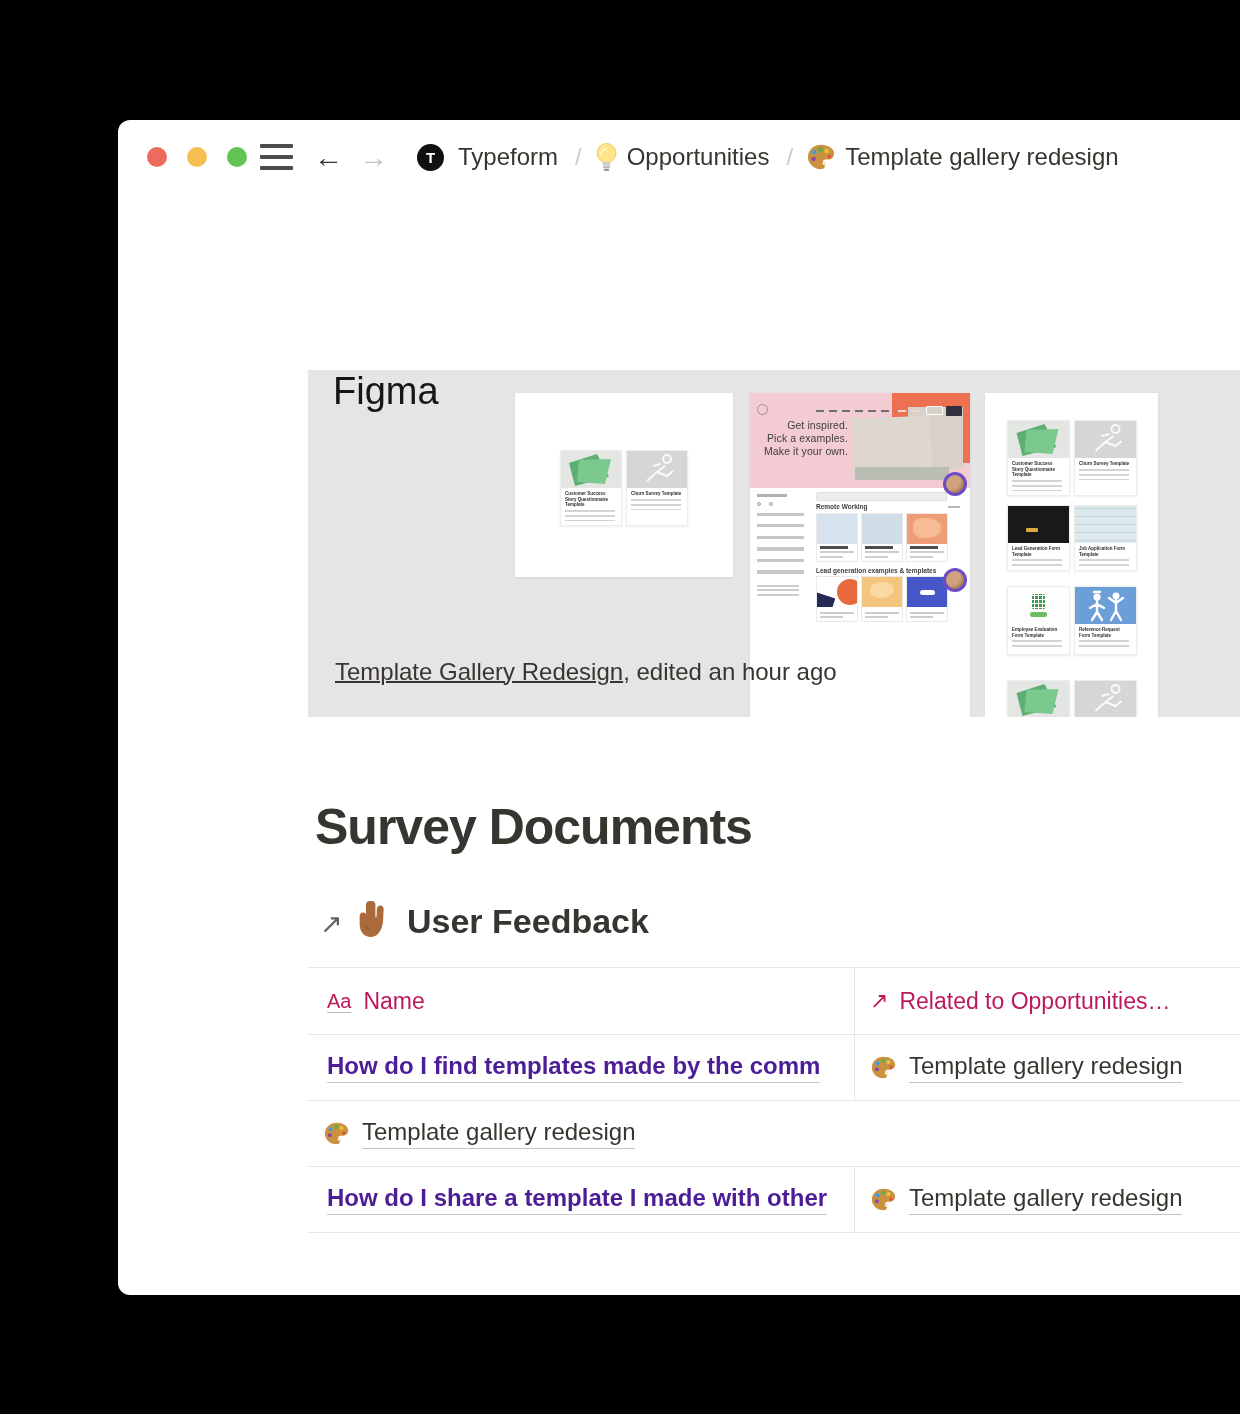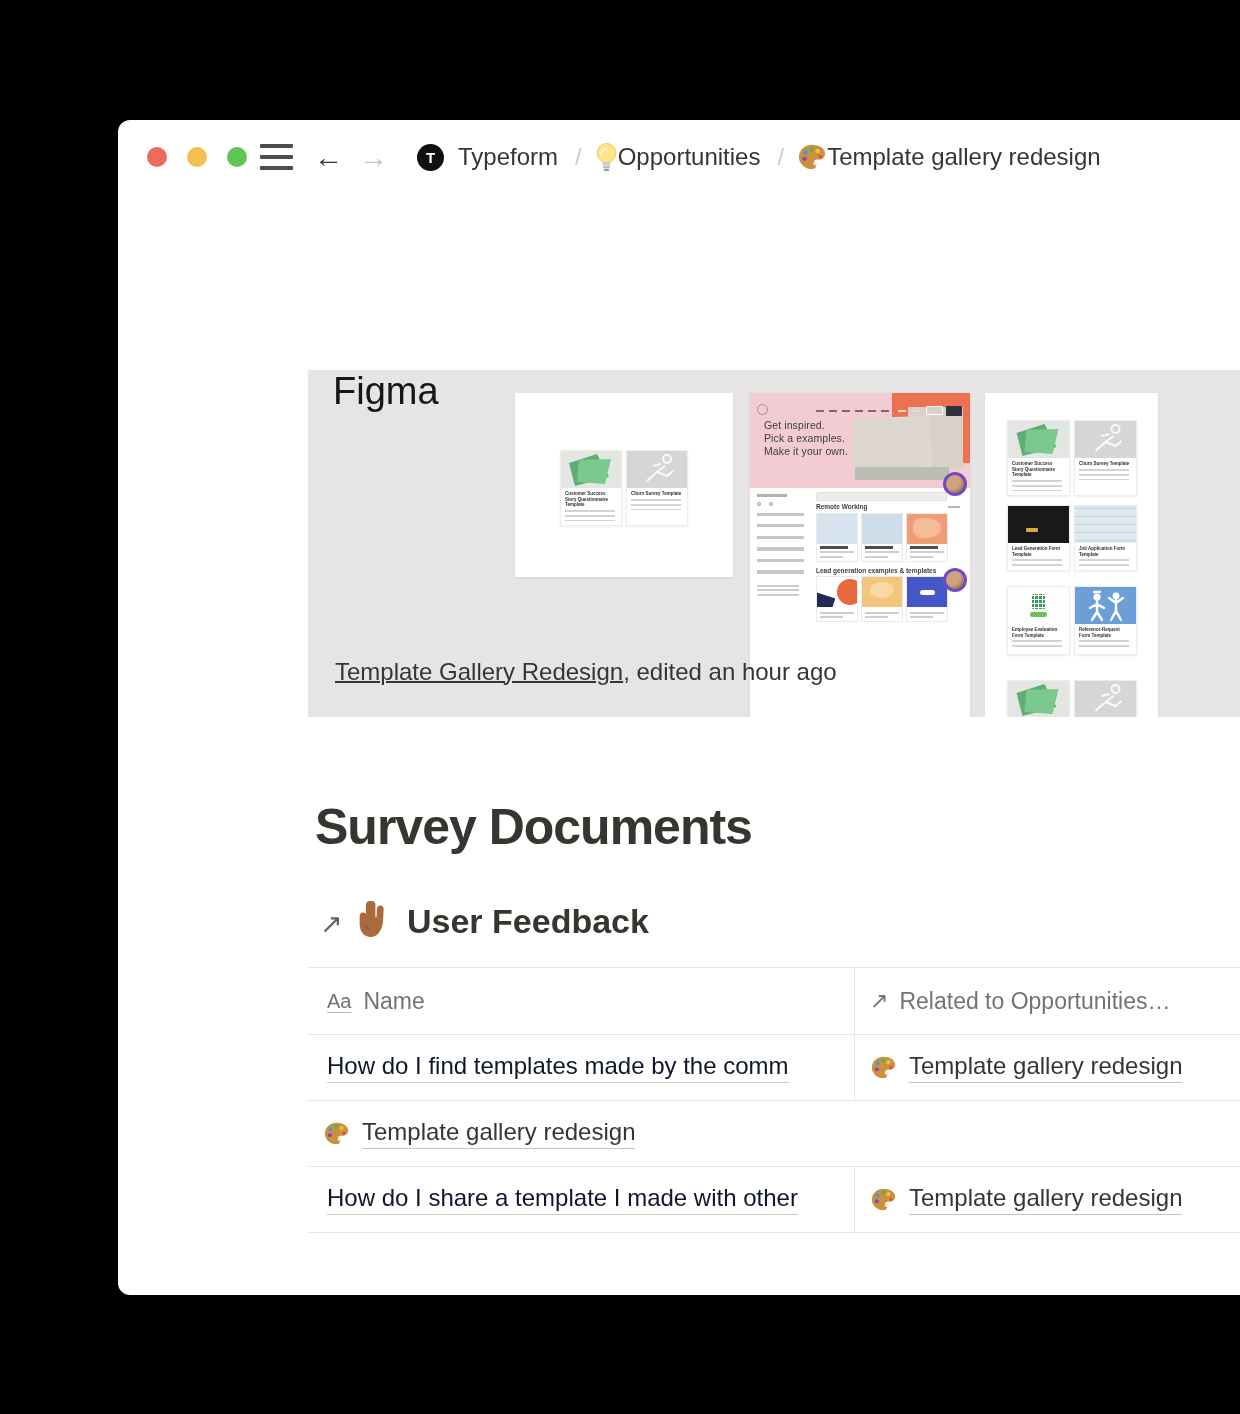--- a/index.html
+++ b/index.html
@@ -21,21 +21,21 @@
             display:flex; align-items:center; white-space:nowrap; overflow:hidden;
             font-size:24px; color:#37352f; }
   .arrow-back { font-size:29px; color:#37352f; }
   .arrow-fwd  { font-size:29px; color:#c6c4c1; margin-left:16px; }
   .tlogo { width:27px; height:27px; border-radius:50%; background:#101010; color:#fff;
            font-size:15px; font-weight:700; display:flex; align-items:center; justify-content:center;
            margin-left:29px; }
   .crumb { margin-left:14px; }
   .crumb-sep { color:#cfcdca; margin-left:17px; }
   .crumb-ic { margin-left:13px; display:flex; align-items:center; }
-  .crumb-label { }
+  .crumb-label { margin-left:9px; }
 
   
   .h1 { position:absolute; left:197px; font-size:50px; font-weight:700; color:#37352f; letter-spacing:-1px; }
 
   
   .embed { position:absolute; left:190px; top:250px; width:932px; height:347px;
            background:#e6e4e5; overflow:hidden; }
   .figma-logo { position:absolute; left:25px; top:0; font-size:38px; font-weight:500;
                 color:#161616; letter-spacing:0; }
   .frame { position:absolute; background:#fff; box-shadow:0 1px 3px rgba(0,0,0,.07); overflow:hidden; }
@@ -75,21 +75,21 @@
   .f2-shot2 { position:absolute; left:158px; top:14px; width:55px; height:62px; background:#d7d1c9; }
   .f2-shot1 { position:absolute; left:103px; top:24px; width:78px; height:56px; background:#ddd7d0; transform:rotate(-2deg); }
   .f2-strip { position:absolute; left:105px; top:74px; width:94px; height:13px; background:#aeb9ac; opacity:.8;}
   .f2-logo { position:absolute; left:7px; top:11px; width:11px; height:11px; border:1px solid #9b8f93; border-radius:50%;}
   .f2-navdash { position:absolute; top:17px; width:8px; height:2px; background:#6f6e74; }
   .f2-navdash.lt { background:#f5d6cb; }
   .f2-btn-outline { position:absolute; left:176px; top:13px; width:17px; height:9px; border:1px solid #fff; border-radius:1px;}
   .f2-btn-dark { position:absolute; left:196px; top:13px; width:16px; height:10px; background:#31303f; border-radius:1px;}
   .f2-headline { position:absolute; left:14px; top:26px; font-size:10.5px; line-height:13px;
                  color:#3f3e3d; font-weight:500; letter-spacing:.1px;}
-  .f2-headline span{ display:block; }
+  .f2-headline span{ display:block;text-align:right; }
   .f2-search { position:absolute; left:66px; top:99px; width:131px; height:9px; background:#efedeb;
                border:1px solid #e2e0dd; border-radius:2px; }
   .f2-sidebar { position:absolute; left:7px; top:101px; width:50px; }
   .f2-side-label { width:30px; height:3px; background:#b3b1ae; }
   .f2-side-radios { margin-top:5px; display:flex; gap:8px; }
   .f2-side-radios i { display:block; width:4px; height:4px; border-radius:50%; border:1px solid #9a9895;}
   .f2-side-lines { margin-top:7px; width:47px; height:66px;
                    background:repeating-linear-gradient(#c8c6c3 0 3px, transparent 3px 11.5px);}
   .f2-side-para { margin-top:6px; width:42px; height:12px;
                   background:repeating-linear-gradient(#cfcdca 0 2px, transparent 2px 4.5px);}
@@ -116,28 +116,28 @@
             border:3px solid #6e4dc4; background:radial-gradient(circle at 35% 35%, #cfa47c 0 45%, #7d5334 100%); }
 
   
   .db-arrow { position:absolute; left:202px; top:788px; font-size:27px; color:#63625f; }
   .db-finger { position:absolute; left:240px; top:779px; }
   .db-title { position:absolute; left:289px; top:782px; font-size:34px; font-weight:700; color:#37352f; cursor:pointer;}
 
   
   .table { position:absolute; left:190px; top:847px; width:932px; }
   .trow { display:flex; border-bottom:1px solid #e7e6e4; }
-  .trow.head { border-top:1px solid #e7e6e4; height:68px; color:#737373; font-size:23px; }
+  .trow.head { border-top:1px solid #e7e6e4; height:68px; color:#be185d; font-size:23px; }
   .trow.body { height:66px; }
   .tcell { display:flex; align-items:center; overflow:hidden; white-space:nowrap; }
   .col1 { width:547px; flex:none; padding-left:19px; border-right:1px solid #e7e6e4; }
   .col2 { flex:1; padding-left:15px; }
   .aa-ic { font-size:20px; border-bottom:1.5px solid #b9b7b4; line-height:22px; margin-right:12px; }
   .ne-ic { font-size:22px; margin-right:11px; }
-  .name-text { font-size:24px; font-weight:400; color:#0f172a; border-bottom:1.5px solid #cbc9c5;
+  .name-text { font-size:24px; font-weight:700; color:#4c1d95; border-bottom:1.5px solid #cbc9c5;
                padding-bottom:2px; cursor:pointer; }
   .rel-link { font-size:24px; color:#37352f; border-bottom:1.5px solid #c6c4c0; padding-bottom:2px;
               margin-left:12px; cursor:pointer; }
   .pal24 { flex:none; display:flex; align-items:center; }
 </style>
 </head>
 <body>
 
 <div class="window">
 

